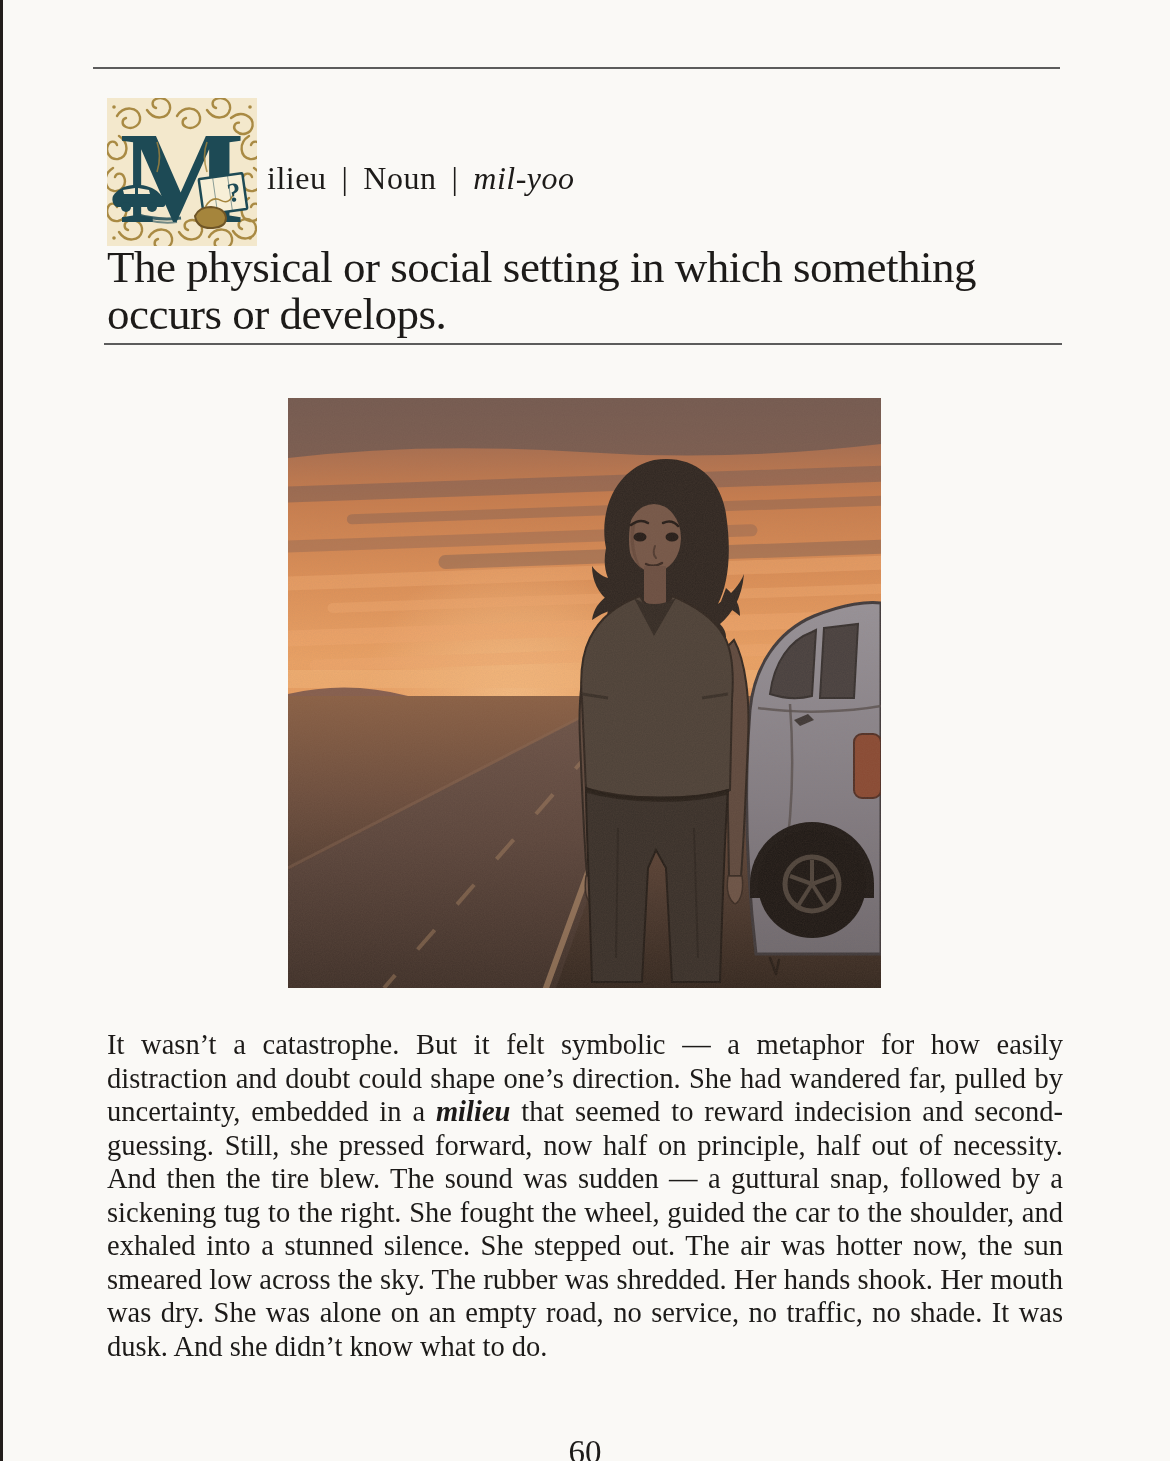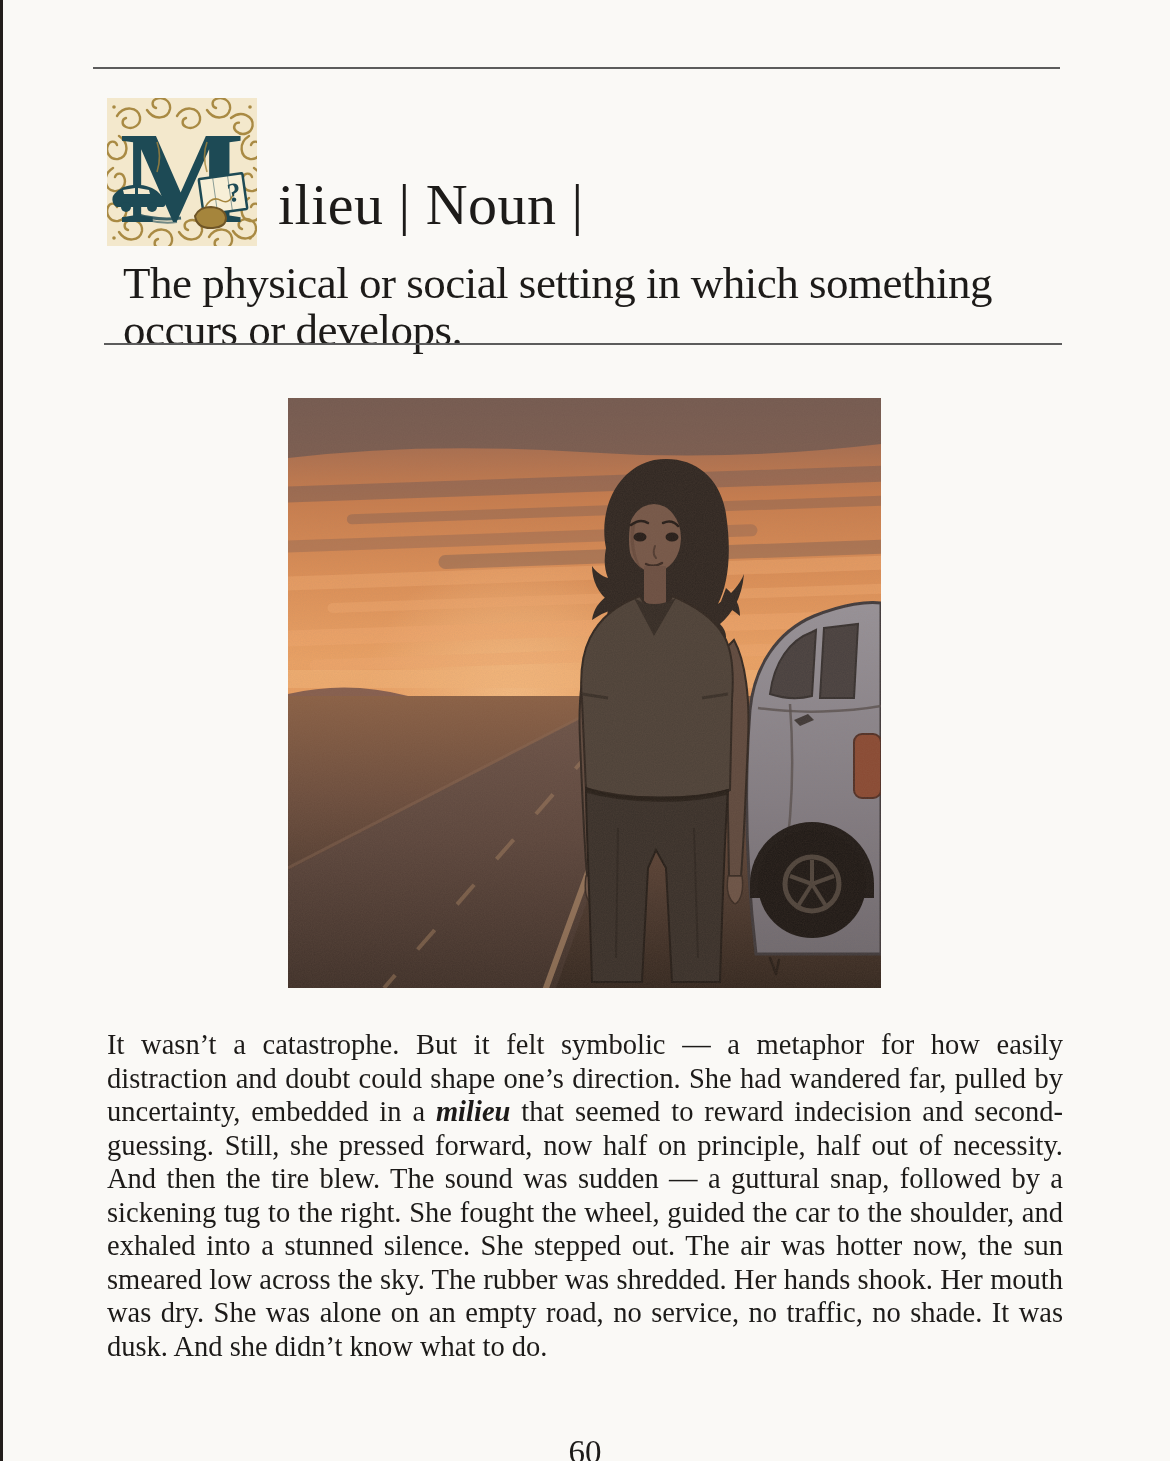--- a/index.html
+++ b/index.html
@@ -2,24 +2,24 @@
 <html><head>
 <meta charset="utf-8">
 <style>
   html,body{margin:0;padding:0;background:#faf9f6;}
   .page{position:relative;width:1170px;height:1461px;background:#faf9f6;overflow:hidden;
         font-family:"Liberation Serif",serif;color:#1d1b19;}
   .left-edge{position:absolute;left:0;top:0;width:3px;height:1461px;background:#221e1b;}
   .top-rule{position:absolute;left:93px;top:67px;width:967px;height:2px;background:#5c5c5c;}
   .dropcap{position:absolute;left:107px;top:98px;width:150px;height:148px;}
   .dropcap svg{display:block;}
-  .title{position:absolute;left:263px;top:156px;margin:15px;display:flex;align-items:baseline;
-         column-gap:15px;font-size:58px;font-weight:normal;letter-spacing:0.5px;}
+  .title{position:absolute;left:263px;top:156px;margin:4px;display:flex;align-items:baseline;
+         column-gap:15px;font-size:32px;font-weight:normal;letter-spacing:0.5px;}
   .title .pron{font-style:italic;}
-  .definition{position:absolute;left:107px;top:244px;width:900px;margin:16px;
+  .definition{position:absolute;left:107px;top:244px;width:900px;margin:0;
               font-size:45px;line-height:47px;letter-spacing:-0.5px;}
   .def-rule{position:absolute;left:104px;top:343px;width:958px;height:2px;background:#5c5c5c;}
   .illustration{position:absolute;left:288px;top:398px;width:593px;height:590px;margin:0;}
   .illustration svg{display:block;}
   .body-text{position:absolute;left:107px;top:1028px;width:956px;margin:0;
              font-size:28.5px;line-height:33.5px;text-align:justify;}
   .body-text .kw{font-weight:bold;font-style:italic;}
   .page-number{position:absolute;left:0;top:1434px;width:1170px;text-align:center;font-size:33px;}
 </style>
 </head>
@@ -78,20 +78,21 @@
           <text x="127" y="105" text-anchor="middle" font-family="Liberation Serif, serif" font-weight="bold" font-size="27" fill="#1d4a55">?</text>
         </g>
         <path d="M88,118 q4,-9 16,-9 q14,1 15,11 q0,9 -13,10 q-16,1 -18,-12 Z" fill="#a5853c" stroke="#6f5526" stroke-width="2"></path>
       </svg>
     </div>
     <h1 class="title">
       <span>ilieu</span>
       <span class="sep">|</span>
       <span>Noun</span>
       <span class="sep">|</span>
+      <span class="pron">mil-yoo</span>
     </h1>
   </header>
 
   <p class="definition">The physical or social setting in which something occurs or develops.</p>
   <div class="def-rule"></div>
 
   <figure class="illustration" aria-label="Colored-pencil drawing of a worried young woman with messy shoulder-length dark hair, wearing a dark t-shirt and pants, standing on the shoulder of an empty road beside a gray car at dusk under an orange streaked sunset sky">
     <svg width="593" height="590" viewBox="0 0 593 590" xmlns="http://www.w3.org/2000/svg">
       <defs>
         <linearGradient id="sky" x1="0" y1="0" x2="0" y2="1">

